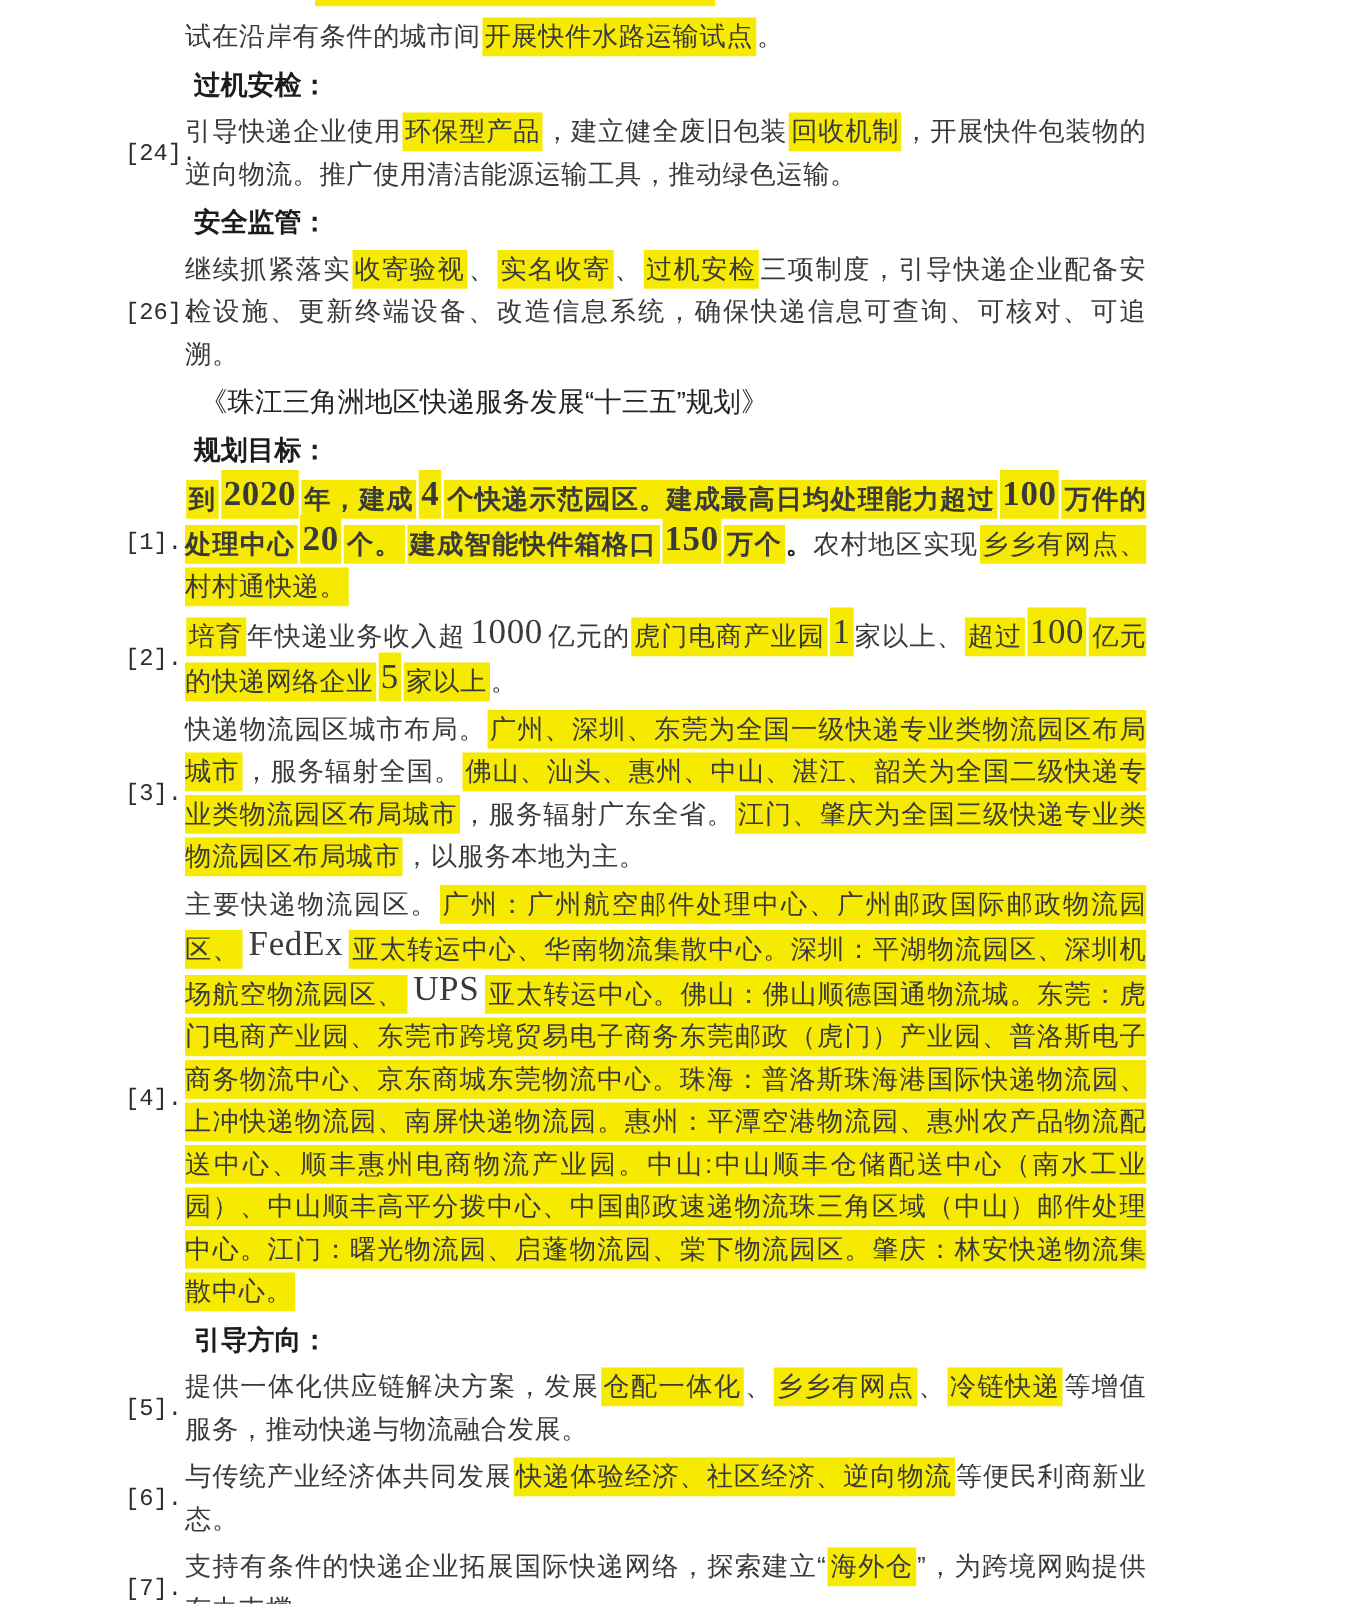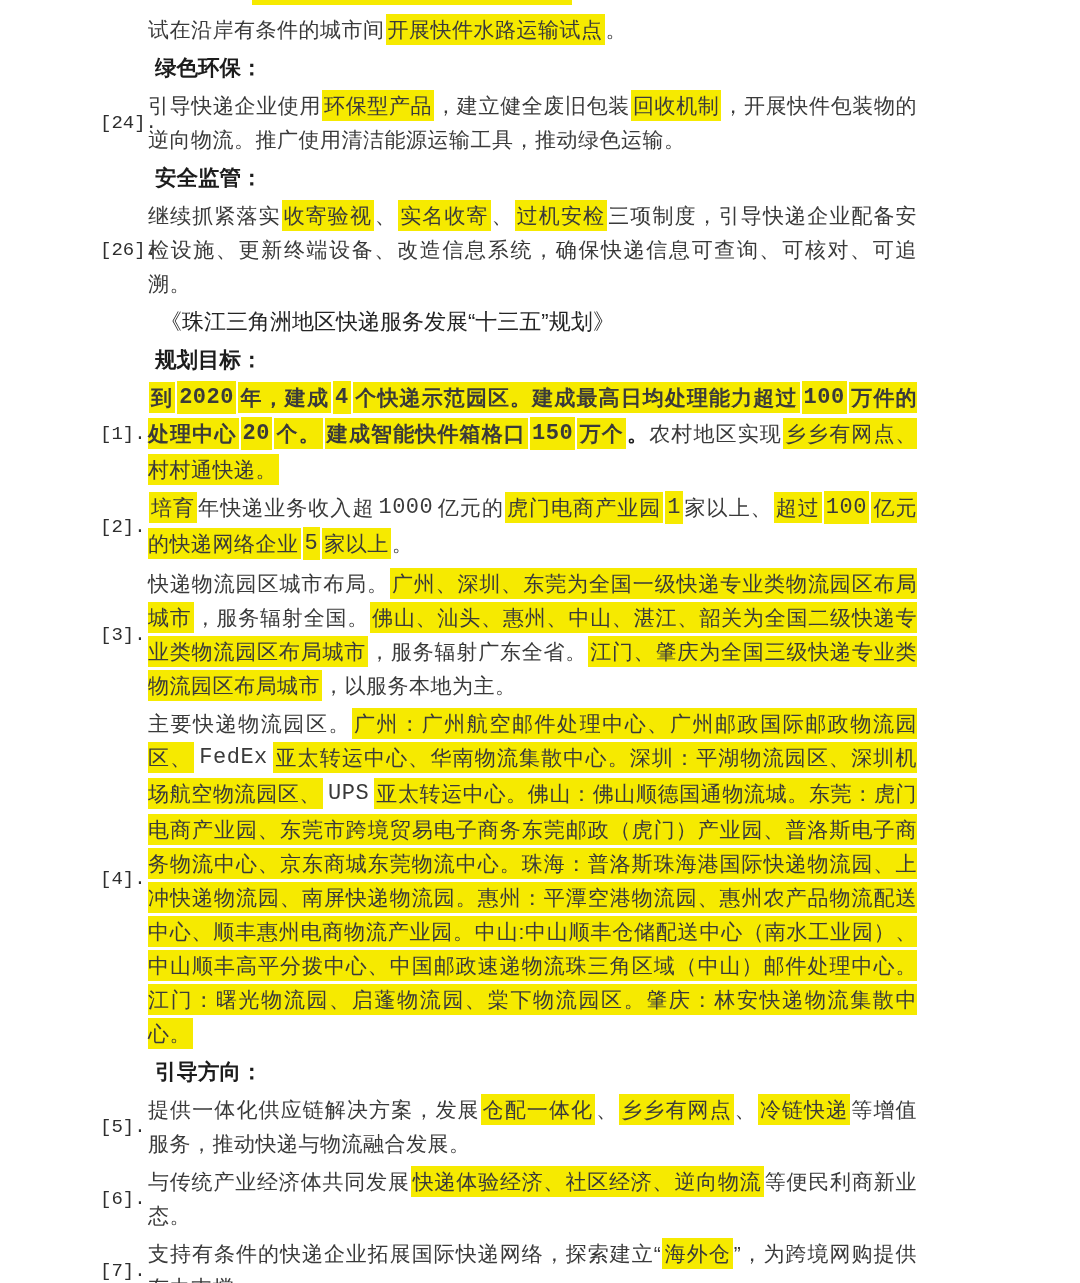--- a/index.html
+++ b/index.html
@@ -65,38 +65,38 @@
     background:var(--hl);
     color:inherit;
     padding:4px 2px;
     margin:0 1px;
   }
   .b{
     font-weight:bold;
     color:var(--ink-bold);
   }
   .num{
-    font-family:Liberation Mono, monospace;
-    font-size:22px;
+    font-family:Liberation Serif, serif;
+    font-size:28px;
     position:relative;
     top:-2px;
     margin-left:4px;
     margin-right:4px;
   }
 </style>
 </head>
 <body style="background: rgb(255, 255, 255);">
 
 <div class="top-strip"></div>
 <div class="doc">
     <div class="block">
       <span class="label"></span>
       <p class="text"><span class="">试在沿岸有条件的城市间</span><mark class="hl">开展快件水路运输试点</mark><span class="">。</span></p>
     </div>
-    <div class="heading">绿色环保：</div>
+    <div class="heading">过机安检：</div>
     <div class="block">
       <span class="label">[24].</span>
       <p class="text"><span class="">引导快递企业使用</span><mark class="hl">环保型产品</mark><span class="">，建立健全废旧包装</span><mark class="hl">回收机制</mark><span class="">，开展快件包装物的逆向物流。推广使用清洁能源运输工具，推动绿色运输。</span></p>
     </div>
     <div class="heading">安全监管：</div>
     <div class="block">
       <span class="label">[26].</span>
       <p class="text"><span class="">继续抓紧落实</span><mark class="hl">收寄验视</mark><span class="">、</span><mark class="hl">实名收寄</mark><span class="">、</span><mark class="hl">过机安检</mark><span class="">三项制度，引导快递企业配备安检设施、更新终端设备、改造信息系统，确保快递信息可查询、可核对、可追溯。</span></p>
     </div>
     <div class="title">《珠江三角洲地区快递服务发展“十三五”规划》</div>

